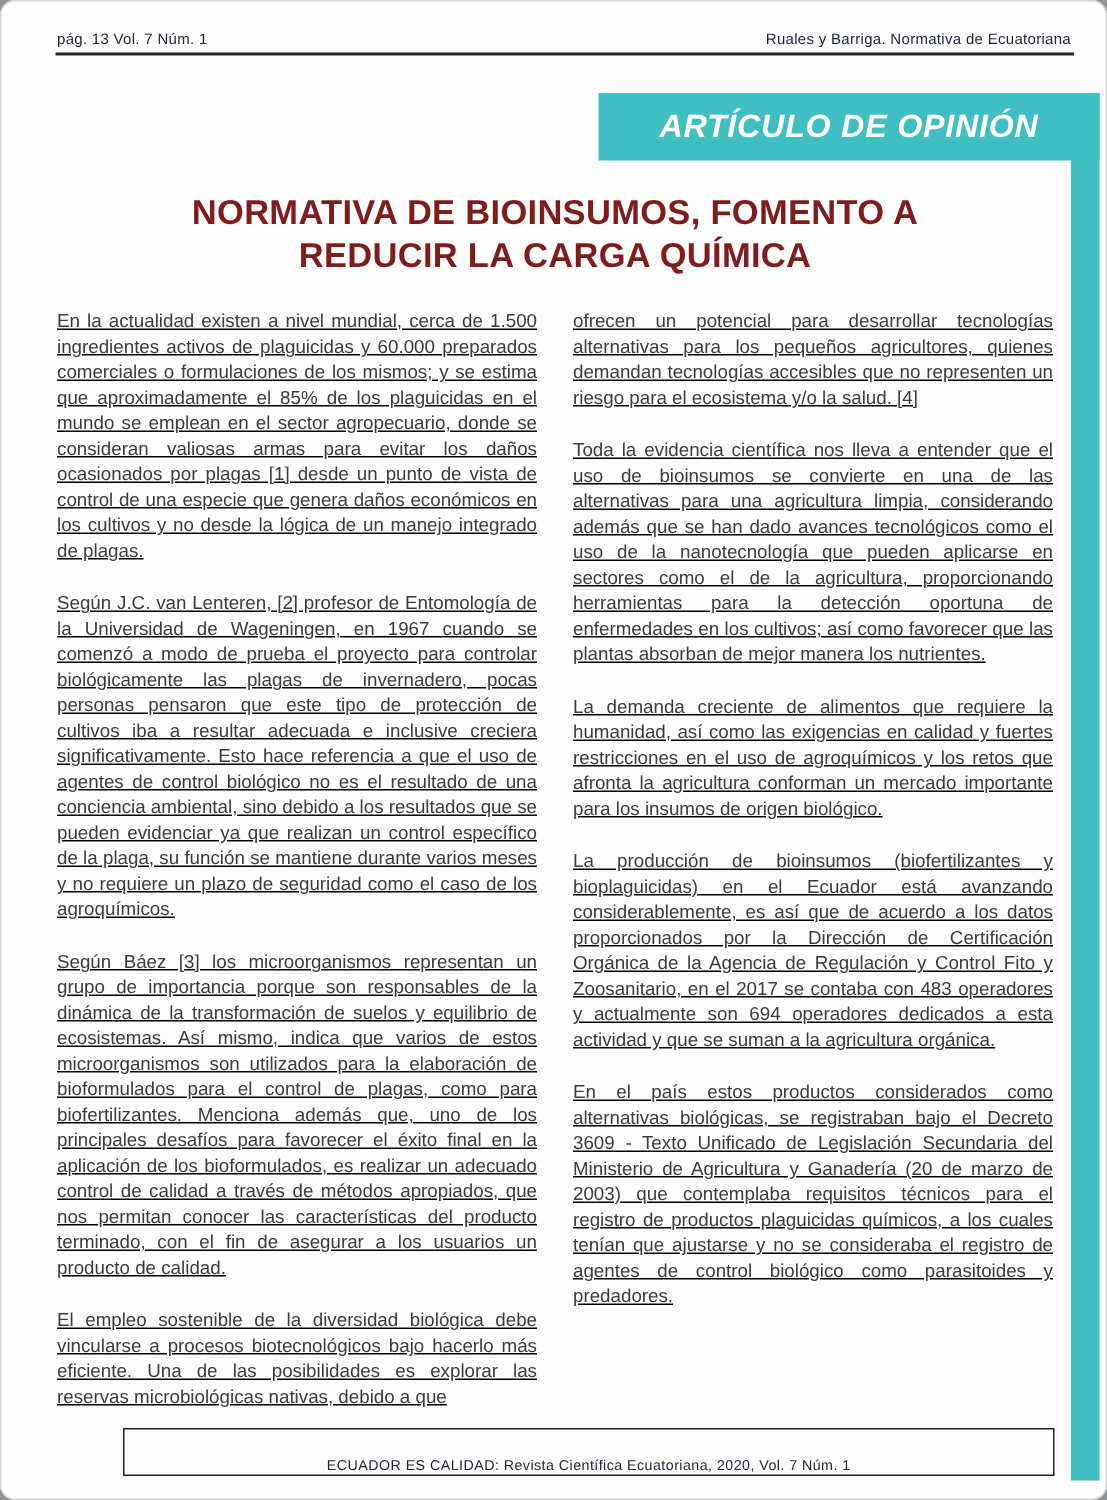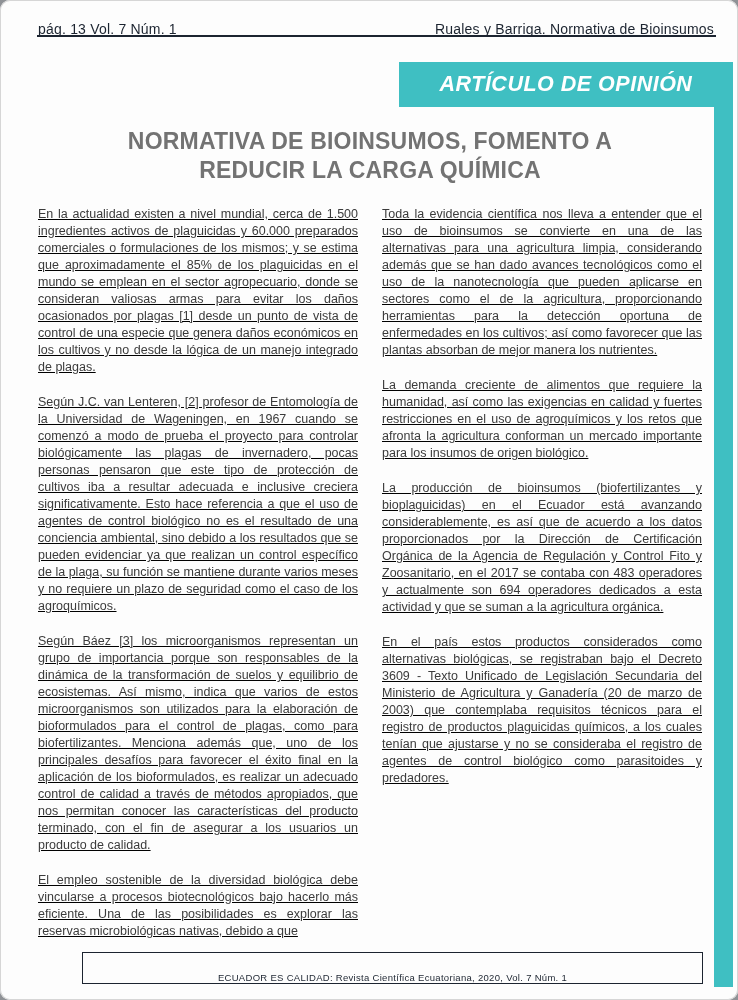--- a/index.html
+++ b/index.html
@@ -22,21 +22,21 @@
     background: #fdfdfd;
     border-radius: 10px;
     overflow: hidden;
     box-shadow: inset 0 0 0 1px #d6d6d6;
   }
   .page-header {
     position: absolute;
     top: 21px; left: 38px; right: 24px;
     display: flex;
     justify-content: space-between;
-    font-size: 14px;
+    font-size: 10px;
     letter-spacing: .2px;
     color: var(--ink, #1c2430);
   }
   .header-rule {
     position: absolute;
     top: 35px; left: 37px; right: 22px;
     height: 2px;
     background: var(--ink, #1c2430);
   }
   .accent-bar {
@@ -66,21 +66,21 @@
     width: 664px;
     text-align: center;
   }
   .title {
     display: inline-block;
     max-width: 545px;
     margin: 0 auto;
     font-size: 23px;
     font-weight: 700;
     line-height: 1.28;
-    color: #737373;
+    color: #7f1d1d;
     letter-spacing: .2px;
   }
   .body-columns {
     position: absolute;
     top: 206px; left: 38px;
     width: 664px;
     display: flex;
     gap: 24px;
     text-decoration: underline;
   }
@@ -109,21 +109,21 @@
     margin-left: 44px;
   }
 </style>
 </head>
 <body>
 
 <div class="page">
 
   <header class="page-header">
     <span>pág. 13 Vol. 7 Núm. 1</span>
-    <span>Ruales y Barriga. Normativa de Bioinsumos</span>
+    <span>Ruales y Barriga. Normativa de Ecuatoriana</span>
   </header>
 
   <div class="header-rule"></div>
 
   <div class="accent-bar"></div>
 
   <div class="banner">
     <span>ARTÍCULO DE OPINIÓN</span>
   </div>
 
@@ -132,20 +132,21 @@
   </div>
 
   <div class="body-columns">
     <div class="col">
       <p>En la actualidad existen a nivel mundial, cerca de 1.500 ingredientes activos de plaguicidas y 60.000 preparados comerciales o formulaciones de los mismos; y se estima que aproximadamente el 85% de los plaguicidas en el mundo se emplean en el sector agropecuario, donde se consideran valiosas armas para evitar los daños ocasionados por plagas [1] desde un punto de vista de control de una especie que genera daños económicos en los cultivos y no desde la lógica de un manejo integrado de plagas.</p>
       <p>Según J.C. van Lenteren, [2] profesor de Entomología de la Universidad de Wageningen, en 1967 cuando se comenzó a modo de prueba el proyecto para controlar biológicamente las plagas de invernadero, pocas personas pensaron que este tipo de protección de cultivos iba a resultar adecuada e inclusive creciera significativamente. Esto hace referencia a que el uso de agentes de control biológico no es el resultado de una conciencia ambiental, sino debido a los resultados que se pueden evidenciar ya que realizan un control específico de la plaga, su función se mantiene durante varios meses y no requiere un plazo de seguridad como el caso de los agroquímicos.</p>
       <p>Según Báez [3] los microorganismos representan un grupo de importancia porque son responsables de la dinámica de la transformación de suelos y equilibrio de ecosistemas. Así mismo, indica que varios de estos microorganismos son utilizados para la elaboración de bioformulados para el control de plagas, como para biofertilizantes. Menciona además que, uno de los principales desafíos para favorecer el éxito final en la aplicación de los bioformulados, es realizar un adecuado control de calidad a través de métodos apropiados, que nos permitan conocer las características del producto terminado, con el fin de asegurar a los usuarios un producto de calidad.</p>
       <p>El empleo sostenible de la diversidad biológica debe vincularse a procesos biotecnológicos bajo hacerlo más eficiente. Una de las posibilidades es explorar las reservas microbiológicas nativas, debido a que</p>
     </div>
     <div class="col">
+      <p>ofrecen un potencial para desarrollar tecnologías alternativas para los pequeños agricultores, quienes demandan tecnologías accesibles que no representen un riesgo para el ecosistema y/o la salud. [4]</p>
       <p>Toda la evidencia científica nos lleva a entender que el uso de bioinsumos se convierte en una de las alternativas para una agricultura limpia, considerando además que se han dado avances tecnológicos como el uso de la nanotecnología que pueden aplicarse en sectores como el de la agricultura, proporcionando herramientas para la detección oportuna de enfermedades en los cultivos; así como favorecer que las plantas absorban de mejor manera los nutrientes.</p>
       <p>La demanda creciente de alimentos que requiere la humanidad, así como las exigencias en calidad y fuertes restricciones en el uso de agroquímicos y los retos que afronta la agricultura conforman un mercado importante para los insumos de origen biológico.</p>
       <p>La producción de bioinsumos (biofertilizantes y bioplaguicidas) en el Ecuador está avanzando considerablemente, es así que de acuerdo a los datos proporcionados por la Dirección de Certificación Orgánica de la Agencia de Regulación y Control Fito y Zoosanitario, en el 2017 se contaba con 483 operadores y actualmente son 694 operadores dedicados a esta actividad y que se suman a la agricultura orgánica.</p>
       <p>En el país estos productos considerados como alternativas biológicas, se registraban bajo el Decreto 3609 - Texto Unificado de Legislación Secundaria del Ministerio de Agricultura y Ganadería (20 de marzo de 2003) que contemplaba requisitos técnicos para el registro de productos plaguicidas químicos, a los cuales tenían que ajustarse y no se consideraba el registro de agentes de control biológico como parasitoides y predadores.</p>
     </div>
   </div>
 
   <footer class="page-footer">
     <span>ECUADOR ES CALIDAD: Revista Científica Ecuatoriana, 2020, Vol. 7 Núm. 1</span>
   </footer>

